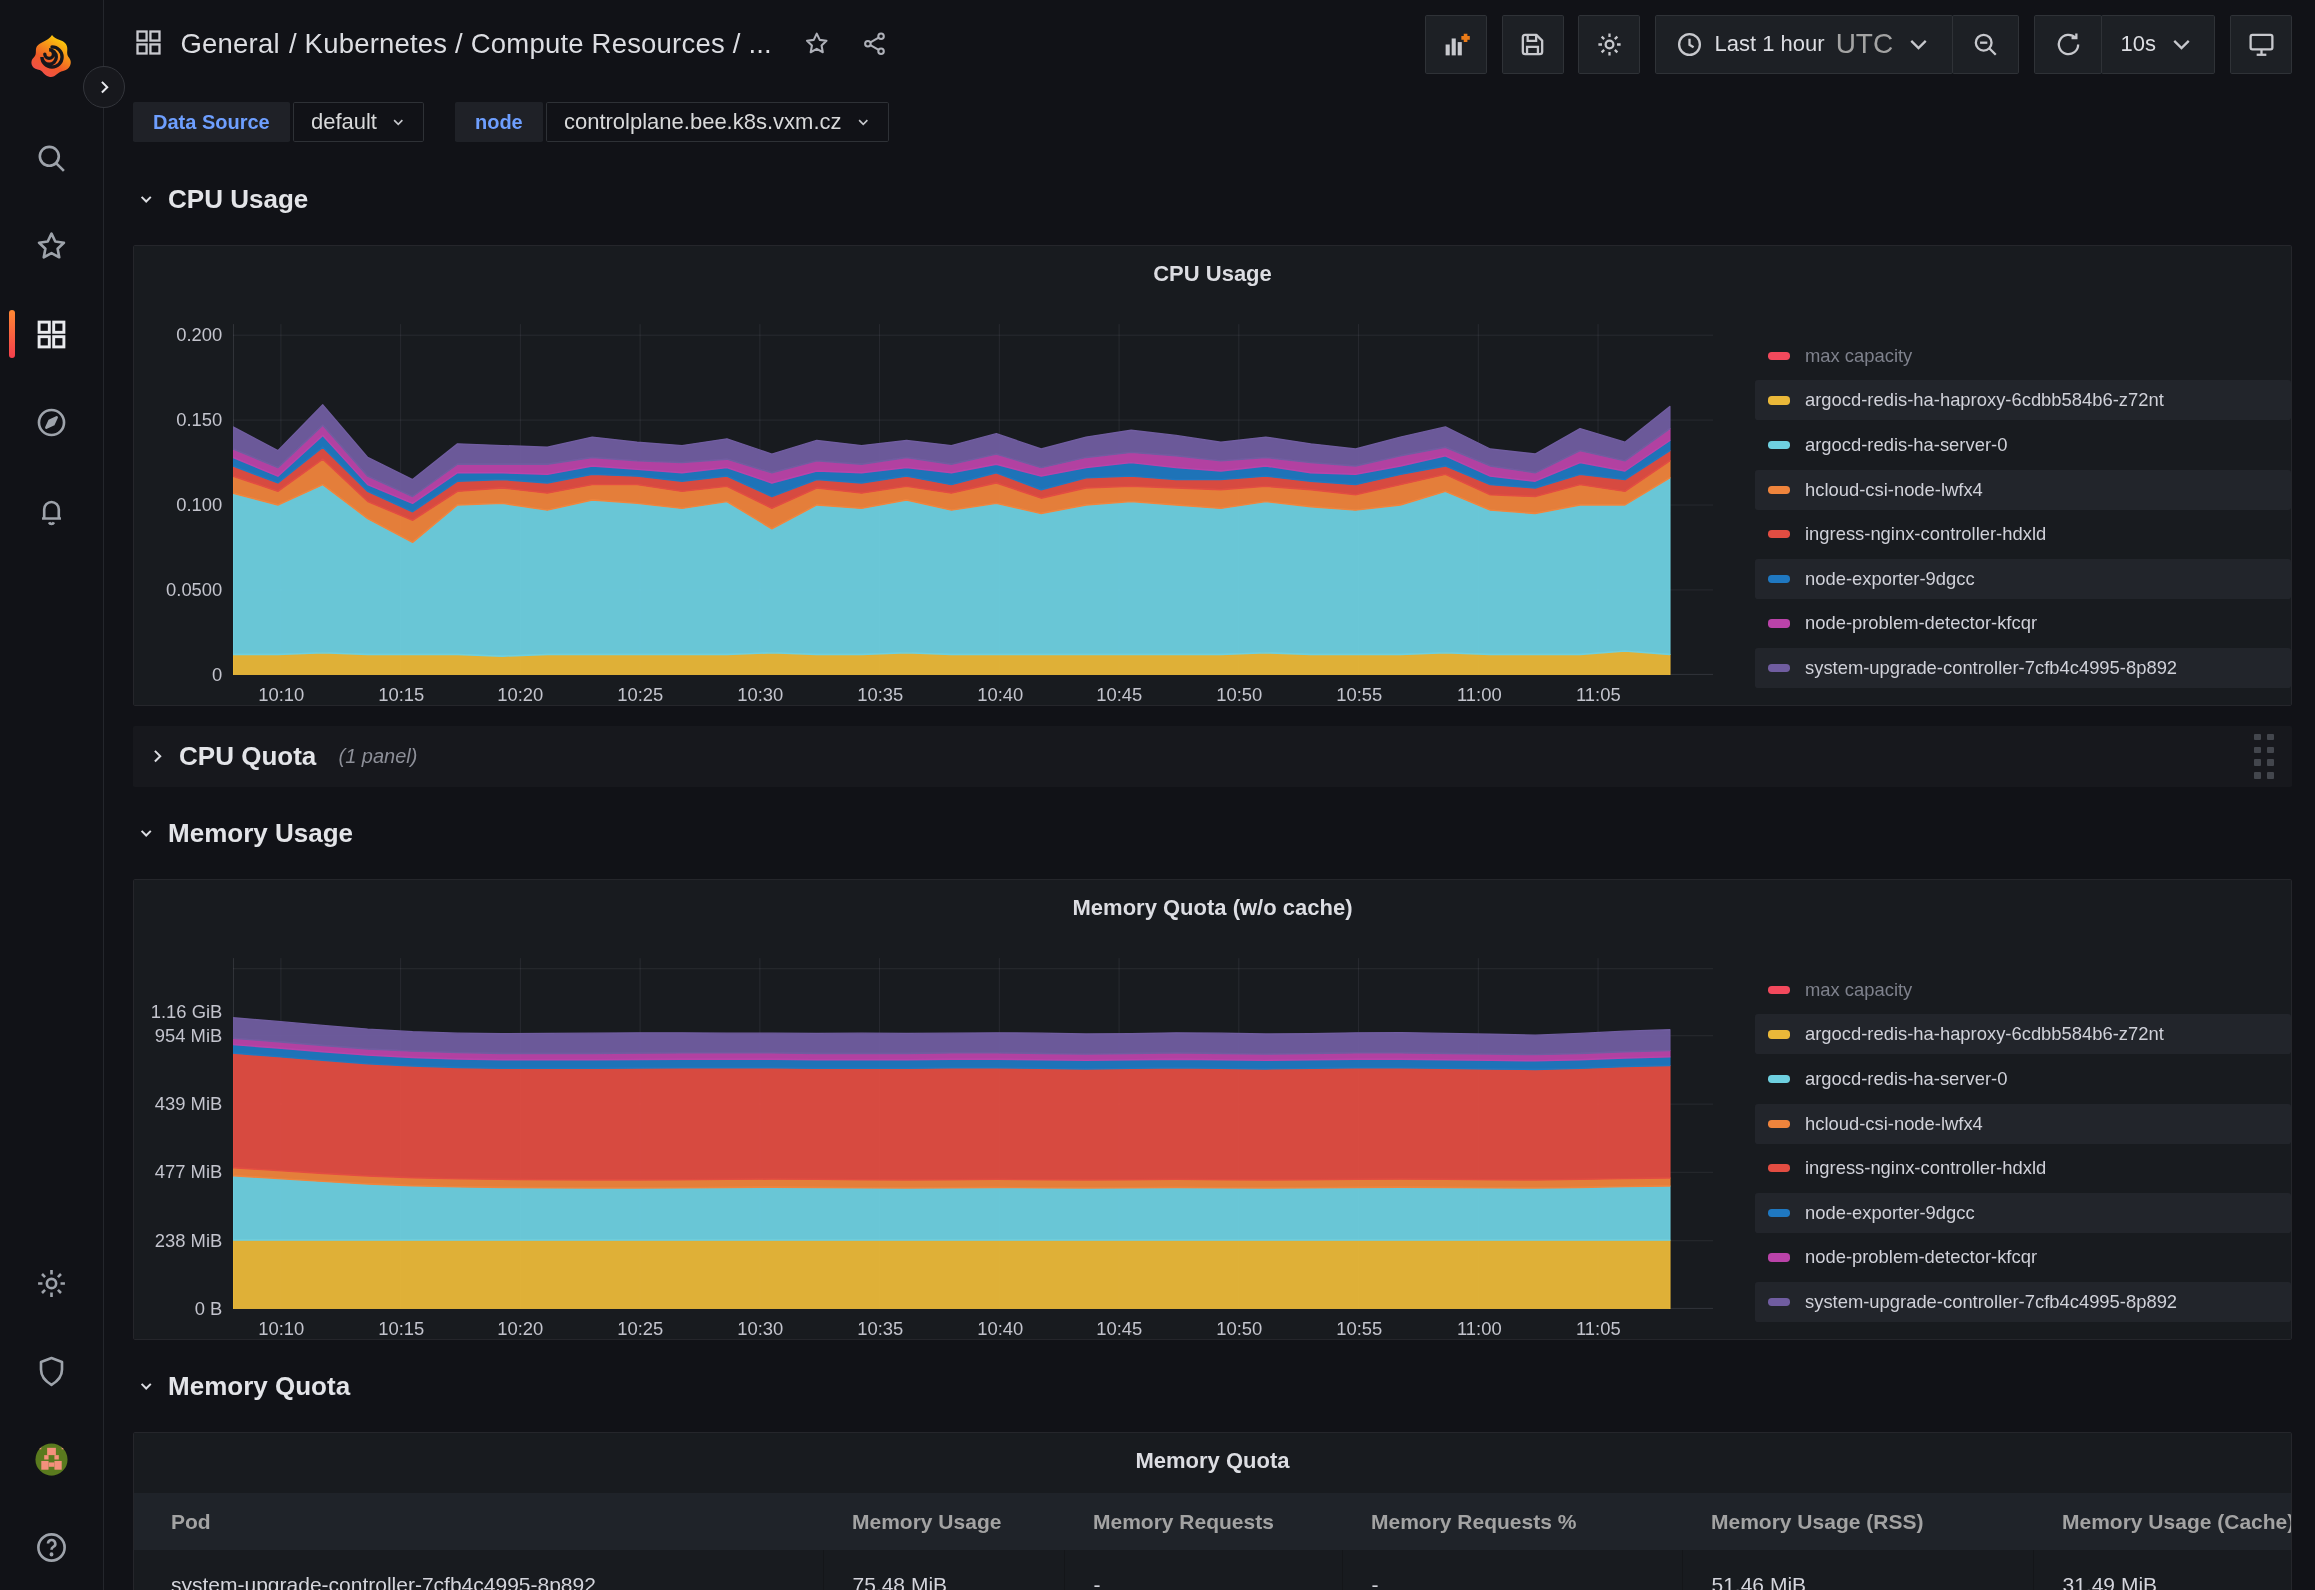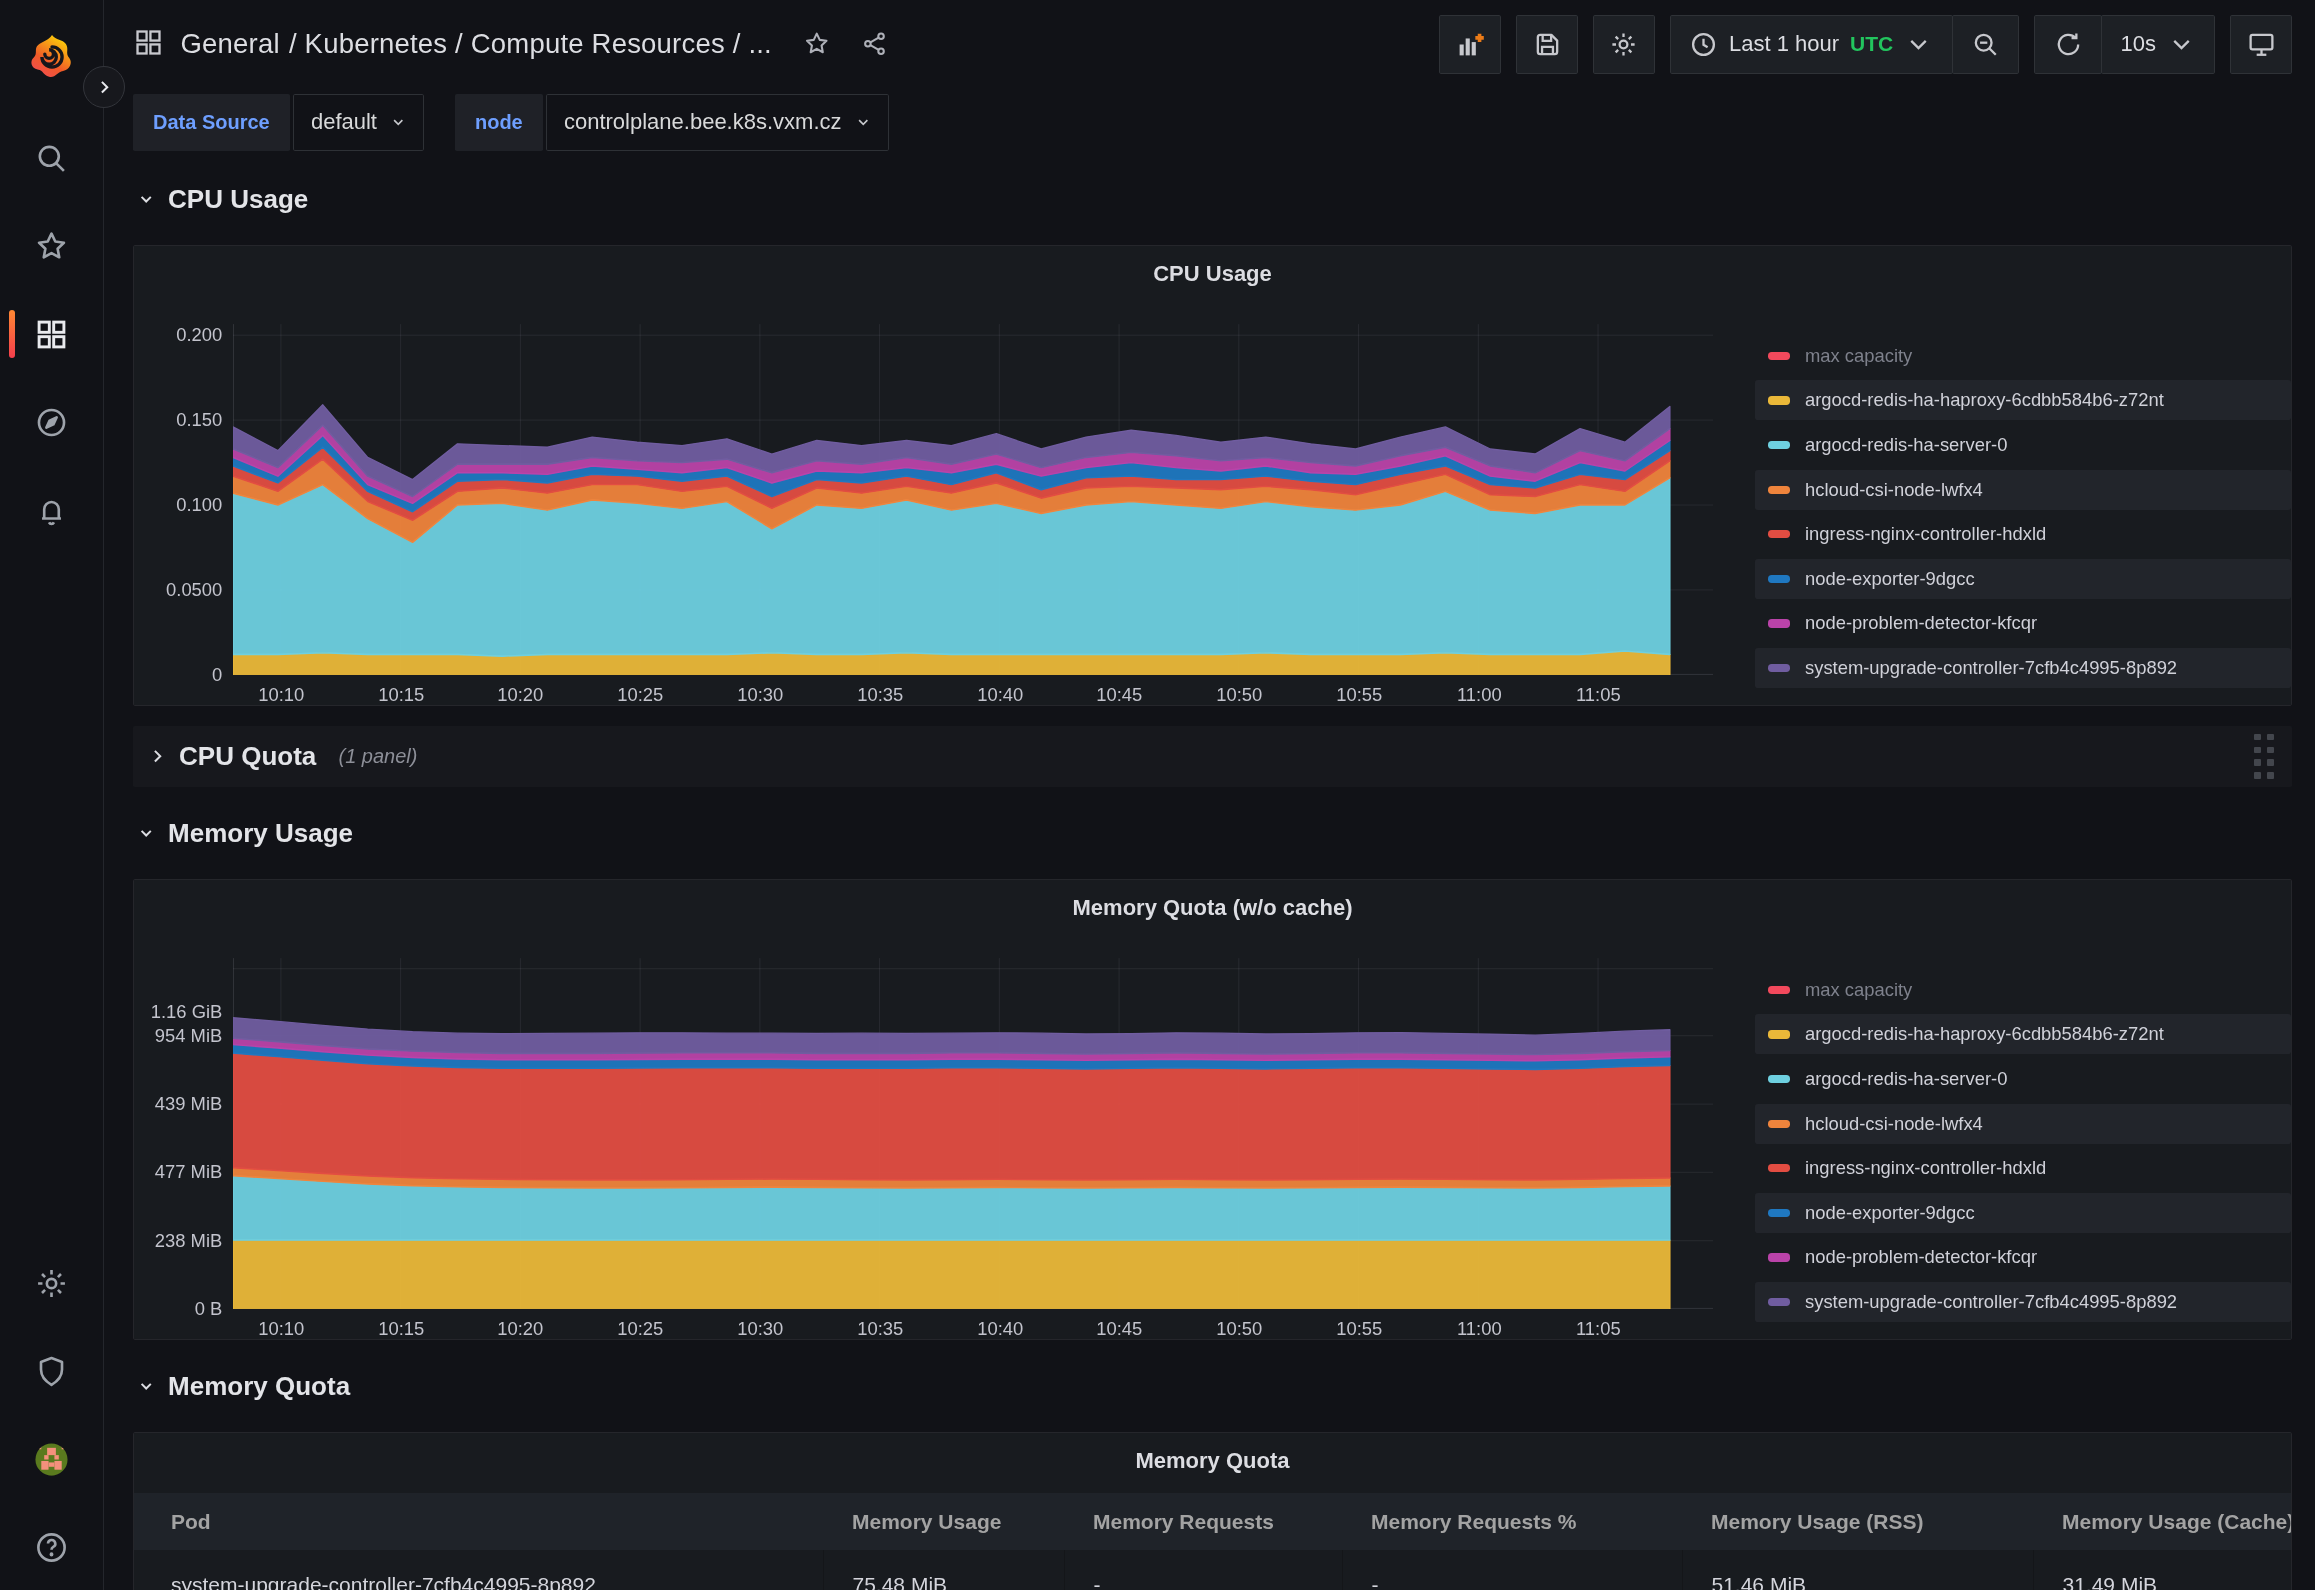--- a/index.html
+++ b/index.html
@@ -35,26 +35,26 @@
 
   .toolbar { margin-left:auto; display:flex; align-items:center; gap:14.7px; }
   .tb-btn, .tb-seg { height:59px; background:#1d2025; border:0.9px solid #2f3237; border-radius:1.8px;
     display:flex; align-items:center; justify-content:center; cursor:pointer; color:#c7c8cd; }
   .tb-btn { width:62px; }
   .tb-btn svg, .tb-seg svg { width:29px; height:29px; stroke:#c7c8cd; fill:none; stroke-width:1.9; }
   .tb-group { display:flex; }
   .tb-group .tb-seg + .tb-seg { margin-left:-0.9px; }
   .tb-seg { padding:0 18.4px; gap:11px; }
   .tb-time-label { font-size:22px; font-weight:500; color:#dcdde2; white-space:nowrap; }
-  .tb-tz { font-size:21px; font-weight:700; color:#22c55e; }
+  .tb-tz { font-size:28px; font-weight:400; color:#a3a3a3; }
   .chev { width:16.5px; height:16.5px; stroke:#c7c8cd; stroke-width:2.4; fill:none; }
 
   
   .filters { display:flex; align-items:center; height:61px; margin-top:3.7px; gap:31px; }
-  .filter-group { display:flex; align-items:stretch; gap:3.7px; height:57px; }
+  .filter-group { display:flex; align-items:stretch; gap:3.7px; height:40px; }
   .filter-label { background:#1f2127; border-radius:1.8px; display:flex; align-items:center;
     padding:0 20px; font-size:20px; font-weight:700; color:#6e9fff; }
   .filter-value { border:0.9px solid #2e3136; border-radius:1.8px; display:flex; align-items:center;
     padding:0 16.5px; gap:13px; font-size:22px; font-weight:500; color:#d8d9da; cursor:pointer; }
 
   
   .section-head { display:flex; align-items:center; gap:13px; margin:26px 0 0 3.7px; height:42px; cursor:pointer; }
   .section-head svg { width:18.4px; height:18.4px; stroke:#dcdde2; stroke-width:2.6; fill:none; }
   .section-title { font-size:26px; font-weight:700; color:#e3e4e8; }
   .panel-count { font-size:20px; font-style:italic; color:#8d8f98; margin-left:9.2px; }

